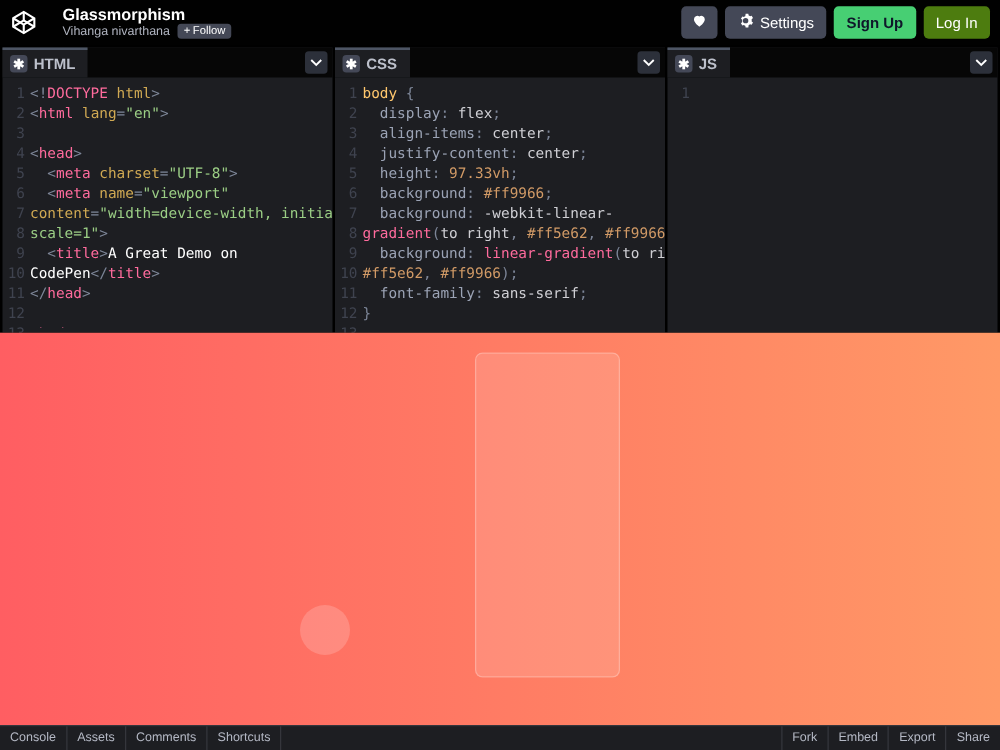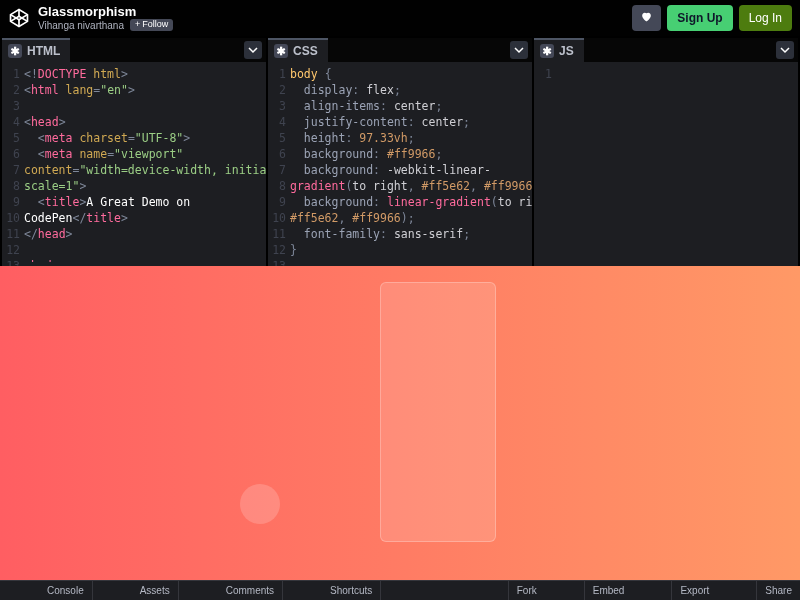--- a/index.html
+++ b/index.html
@@ -13,21 +13,21 @@
   font-size: 12px;
 }
 .topbar {
   height: 36px;
   background: #010101;
   display: flex;
   align-items: center;
   padding: 0 8px;
 }
 .logo svg { display: block; }
-.title-block { margin-left: 8px; display: flex; flex-direction: column; line-height: 1.1; }
+.title-block { margin-left: 20px; display: flex; flex-direction: column; line-height: 1.1; }
 .pen-title { font-weight: 700; font-size: 13px; color: #fff; }
 .author-row { display: flex; align-items: center; gap: 6px; }
 .author { font-size: 10px; color: #b0b4c0; }
 .follow {
   font-size: 9px; background: #444856; color:#fff;
   padding: 1px 5px; border-radius: 3px; cursor: pointer;
   display: inline-flex; align-items: center; gap:2px;
 }
 .spacer { flex: 1; }
 .btn {
@@ -161,21 +161,20 @@
   display:flex;
   align-items: stretch;
   font-size: 10px;
   color: #b4b8c4;
 }
 .bbtn {
   padding: 0 8px;
   border-right: 1px solid #35363c;
   display:flex; align-items:center;
   cursor:pointer;
-  margin-left:39px;
 }
 .bbtn.right { border-right:none; border-left:1px solid #35363c;}
 </style>
 </head>
 <body>
 
 <div class="topbar">
   <div class="logo">
     <svg width="22" height="22" viewBox="0 0 26 26" fill="none" stroke="#fff" stroke-width="2">
       <path d="M3 9 L13 3 L23 9 L23 17 L13 23 L3 17 Z"></path>
@@ -195,20 +194,28 @@
       </span>
     </div>
   </div>
   <div class="spacer"></div>
   <button class="btn iconbtn">
     <span>
       <svg width="13" height="13" viewBox="0 0 24 24" fill="#fff">
           <path d="M12 21s-8-5.3-8-11a5 5 0 0 1 8-4 5 5 0 0 1 8 4c0 5.7-8 11-8 11z"></path>
         </svg>
     </span>
+  </button>
+  <button class="btn">
+    <span>
+      <svg width="13" height="13" viewBox="0 0 24 24" fill="#fff">
+          <path d="M12 8a4 4 0 1 0 0 8 4 4 0 0 0 0-8zm9 4a7 7 0 0 1-.1 1.2l2 1.6-2 3.4-2.4-.8a7 7 0 0 1-2 1.2L16 22h-4l-.5-2.4a7 7 0 0 1-2-1.2l-2.4.8-2-3.4 2-1.6A7 7 0 0 1 7 12a7 7 0 0 1 .1-1.2l-2-1.6 2-3.4 2.4.8a7 7 0 0 1 2-1.2L12 2h4l.5 2.4a7 7 0 0 1 2 1.2l2.4-.8 2 3.4-2 1.6c.1.4.1.8.1 1.2z"></path>
+        </svg>
+    </span>
+    <span>Settings</span>
   </button>
   <button class="btn signup">Sign Up</button>
   <button class="btn login">Log In</button>
 </div>
 
 <div class="panels">
 
   <div class="panel">
     <div class="panel-header">
       <div class="panel-tab">

